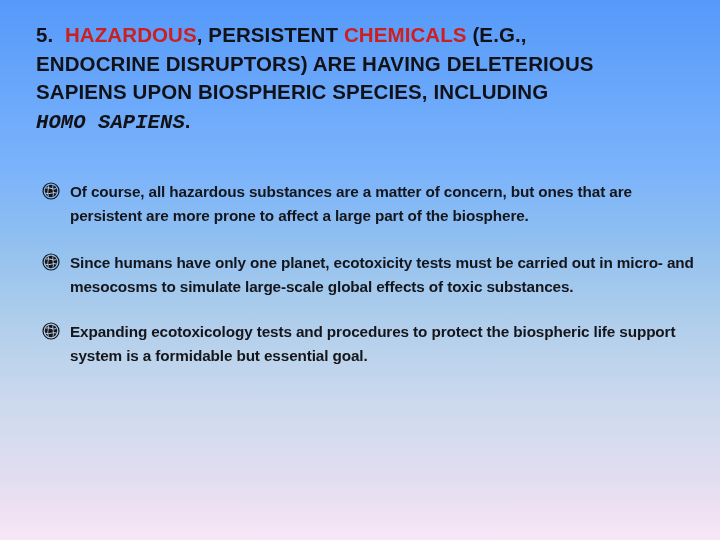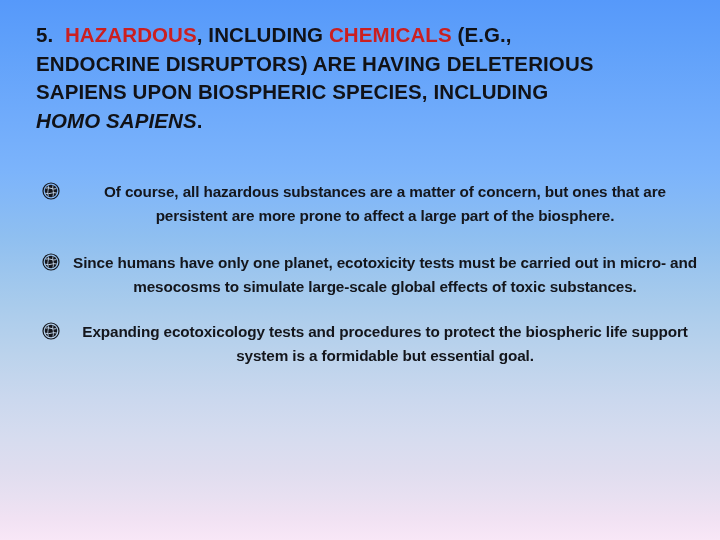--- a/index.html
+++ b/index.html
@@ -44,29 +44,29 @@
     letter-spacing: 0.1px;
     line-height: 28.6px;
     white-space: nowrap;
   }
   .title-line .red {
     color: #CB1F20;
     margin-top: 28px;
   }
   .title-line .ital {
     font-style: italic;
+    font-family: Liberation Mono, monospace;
   }
 
   
   .bullets {
     position: absolute;
     left: 40px;
     top: 180px;
     width: 660px;
-    text-align: center;
   }
   .bullet-item {
     position: relative;
     display: block;
     padding-left: 30px;
     margin-bottom: 20px;
   }
   .bullet-glyph {
     position: absolute;
     left: 2px;
@@ -92,21 +92,21 @@
   #bullet-2 { margin-bottom: 24px; }
   #bullet-3 { margin-bottom: 0; }
 </style>
 </head>
 <body>
 
 <div id="slide">
 
   <div class="title-block">
     <div class="title-line">
-      <span>5.</span><span>&nbsp; </span><span class="red">HAZARDOUS</span><span>, INCLUDING </span><span class="red">CHEMICALS</span><span> (E.G.,</span>
+      <span>5.</span><span>&nbsp; </span><span class="red">HAZARDOUS</span><span>, PERSISTENT </span><span class="red">CHEMICALS</span><span> (E.G.,</span>
     </div>
     <div class="title-line">ENDOCRINE DISRUPTORS) ARE HAVING DELETERIOUS</div>
     <div class="title-line">SAPIENS UPON BIOSPHERIC SPECIES, INCLUDING</div>
     <div class="title-line"><span class="ital">HOMO SAPIENS</span><span>.</span></div>
   </div>
 
   <div class="bullets">
 
     <div class="bullet-item" id="bullet-0">
       <span class="bullet-glyph">

